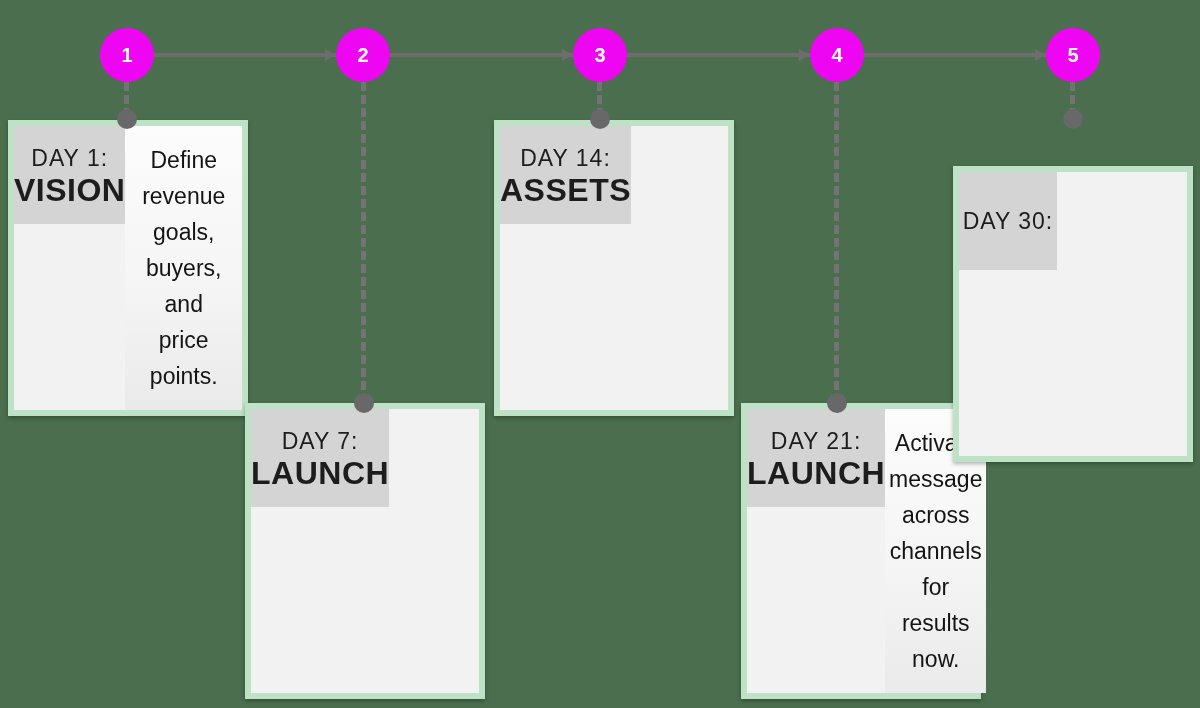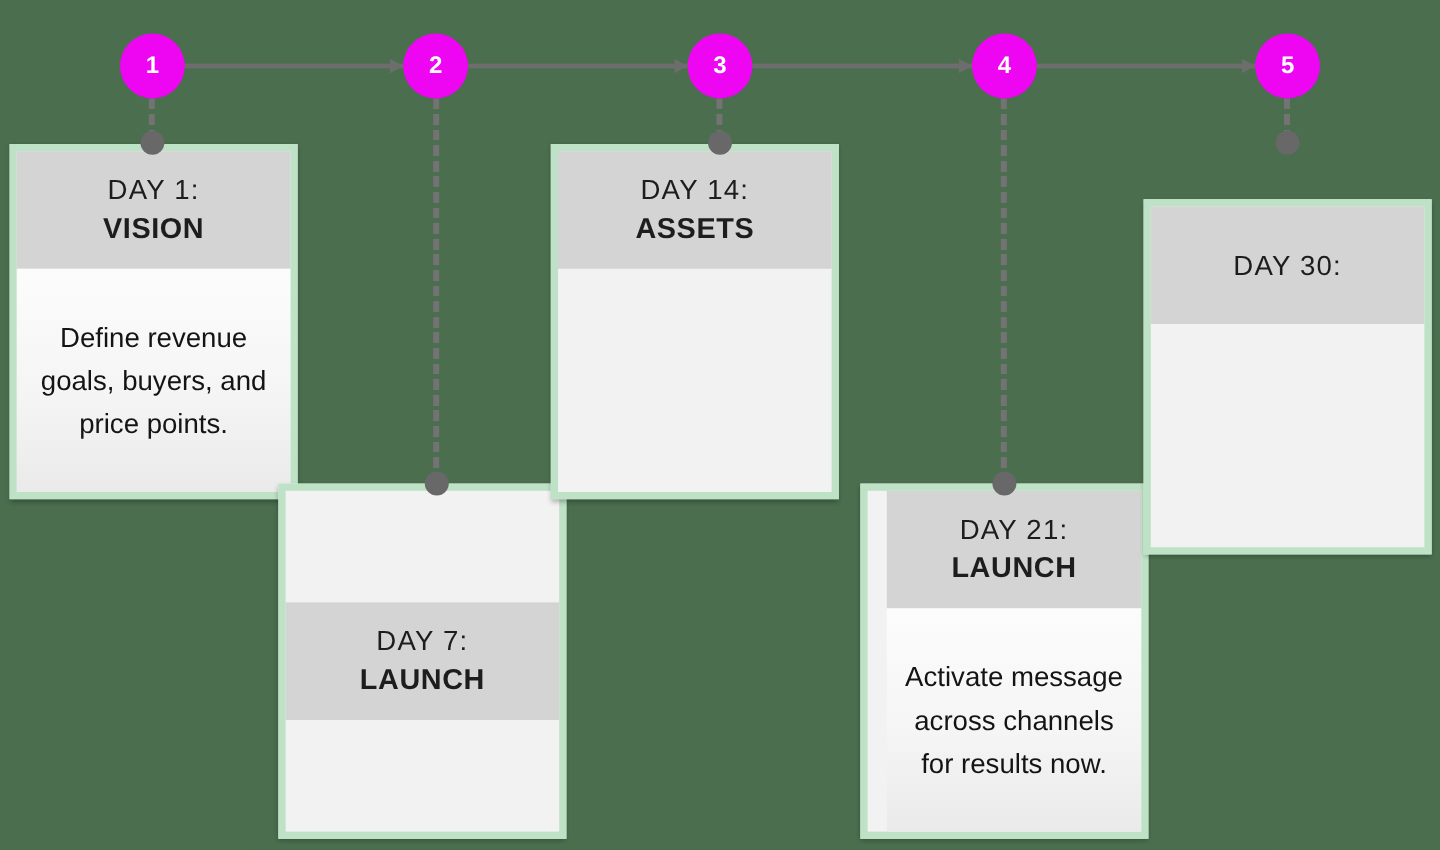--- a/index.html
+++ b/index.html
@@ -87,47 +87,47 @@
 
   
   .card {
     position: absolute;
     width: 240px; height: 296px;
     box-sizing: border-box;
     border: 6px solid #bee2c5;
     background: #f2f2f2;
     box-shadow: 0 2px 4px rgba(0,0,0,0.28);
     display: flex;
-    flex-direction: column;
+    flex-direction: row;
     z-index: 2;
   }
   .card-pos-1 { left: 8px;   top: 120px; }
-  .card-pos-2 { left: 232px; top: 403px; justify-content: center; }
-  .card-pos-3 { left: 459px; top: 120px; }
-  .card-pos-4 { left: 717px; top: 403px; padding-left: 16px; }
+  .card-pos-2 { left: 245px; top: 403px; }
+  .card-pos-3 { left: 494px; top: 120px; }
+  .card-pos-4 { left: 741px; top: 403px; }
   .card-pos-5 { left: 953px; top: 120px; margin-top: 46px; }
 
   .card-header {
     height: 98px;
     flex: 0 0 98px;
     background: #d4d4d4;
     display: flex;
     flex-direction: column;
     align-items: center;
     justify-content: center;
     color: #1d1d1d;
   }
   .day-label {
     font-size: 23px;
     font-weight: 400;
     letter-spacing: 1px;
     line-height: 31px;
   }
   .phase-title {
-    font-size: 24px;
+    font-size: 32px;
     font-weight: 700;
     letter-spacing: 0.5px;
     line-height: 33px;
   }
   .card-body {
     flex: 1 1 auto;
     background: linear-gradient(180deg, #fcfcfc 0%, #f5f5f5 55%, #eaeaea 100%);
     display: flex;
     align-items: center;
     justify-content: center;

